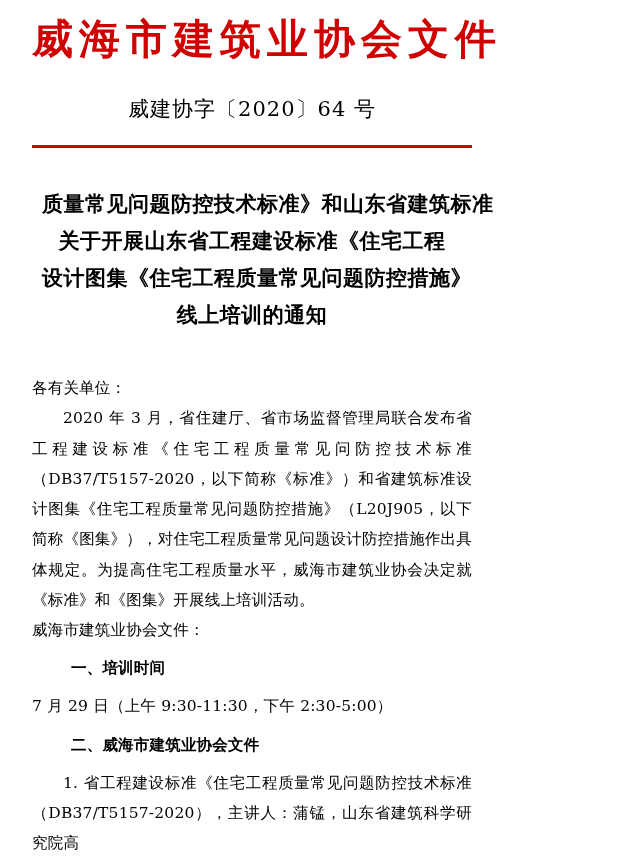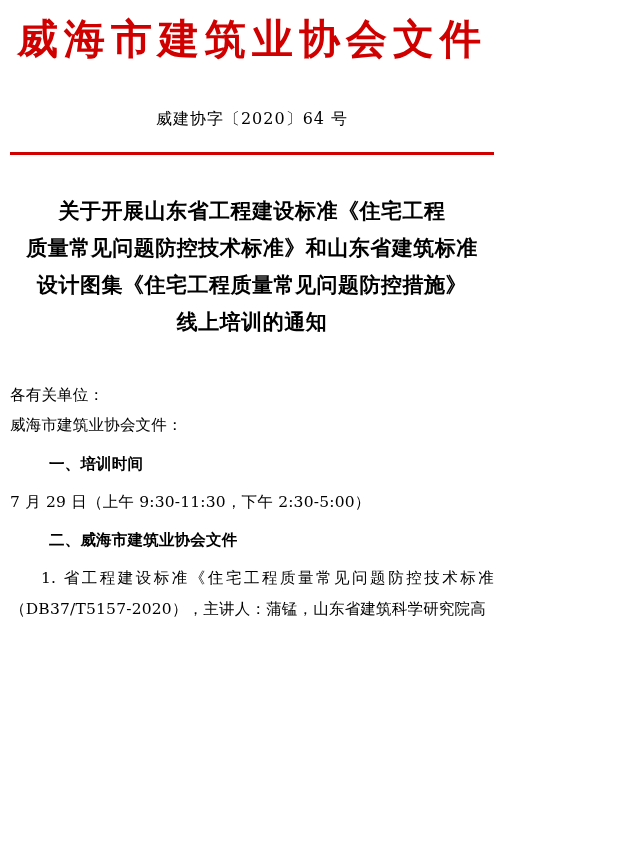--- a/index.html
+++ b/index.html
@@ -12,38 +12,38 @@
     height: 867px;
     overflow: hidden;
     font-family: "DejaVu Serif", "Liberation Serif", serif;
     color: #000000;
   }
   .page {
     position: relative;
     width: 504px;
     height: 867px;
     box-sizing: border-box;
-    padding: 0 10px;
+    padding: 0 32px;
   }
   .doc-header {
     text-align: center;
     padding-top: 14px;
   }
   .doc-title-red {
     color: #d00000;
     font-family: "DejaVu Serif", "Liberation Serif", serif;
     font-weight: bold;
     font-size: 41px;
     letter-spacing: 6px;
     line-height: 1.25;
     white-space: nowrap;
   }
   .doc-number {
-    margin-top: 44px;
-    font-size: 16px;
+    margin-top: 30px;
+    font-size: 21px;
     letter-spacing: 1px;
     text-align: center;
   }
   .red-rule {
     margin-top: 22px;
     height: 3px;
     background: #d00000;
     width: 100%;
   }
   .main-title {
@@ -90,28 +90,29 @@
 <div class="page">
 
   <div class="doc-header">
     <div class="doc-title-red">威海市建筑业协会文件</div>
     <div class="doc-number">威建协字〔2020〕64 号</div>
   </div>
 
   <div class="red-rule"></div>
 
   <div class="main-title">
+    <div>质量常见问题防控技术标准》和山东省建筑标准</div>
     <div>关于开展山东省工程建设标准《住宅工程</div>
-    <div>质量常见问题防控技术标准》和山东省建筑标准</div>
     <div>设计图集《住宅工程质量常见问题防控措施》</div>
     <div>线上培训的通知</div>
   </div>
 
   <div class="body-text">
     <p class="plain-line salutation">各有关单位：</p>
+    <p class="para">2020 年 3 月，省住建厅、省市场监督管理局联合发布省工程建设标准《住宅工程质量常见问防控技术标准（DB37/T5157-2020，以下简称《标准》）和省建筑标准设计图集《住宅工程质量常见问题防控措施》（L20J905，以下简称《图集》），对住宅工程质量常见问题设计防控措施作出具体规定。为提高住宅工程质量水平，威海市建筑业协会决定就《标准》和《图集》开展线上培训活动。</p>
     <p class="plain-line">威海市建筑业协会文件：</p>
     <p class="heading-item">一、培训时间</p>
     <p class="plain-line nowrap-line">7 月 29 日（上午 9:30-11:30，下午 2:30-5:00）</p>
     <p class="heading-item">二、威海市建筑业协会文件</p>
     <p class="para">1. 省工程建设标准《住宅工程质量常见问题防控技术标准（DB37/T5157-2020），主讲人：蒲锰，山东省建筑科学研究院高</p>
   </div>
 
 </div>
 
 </body></html>

